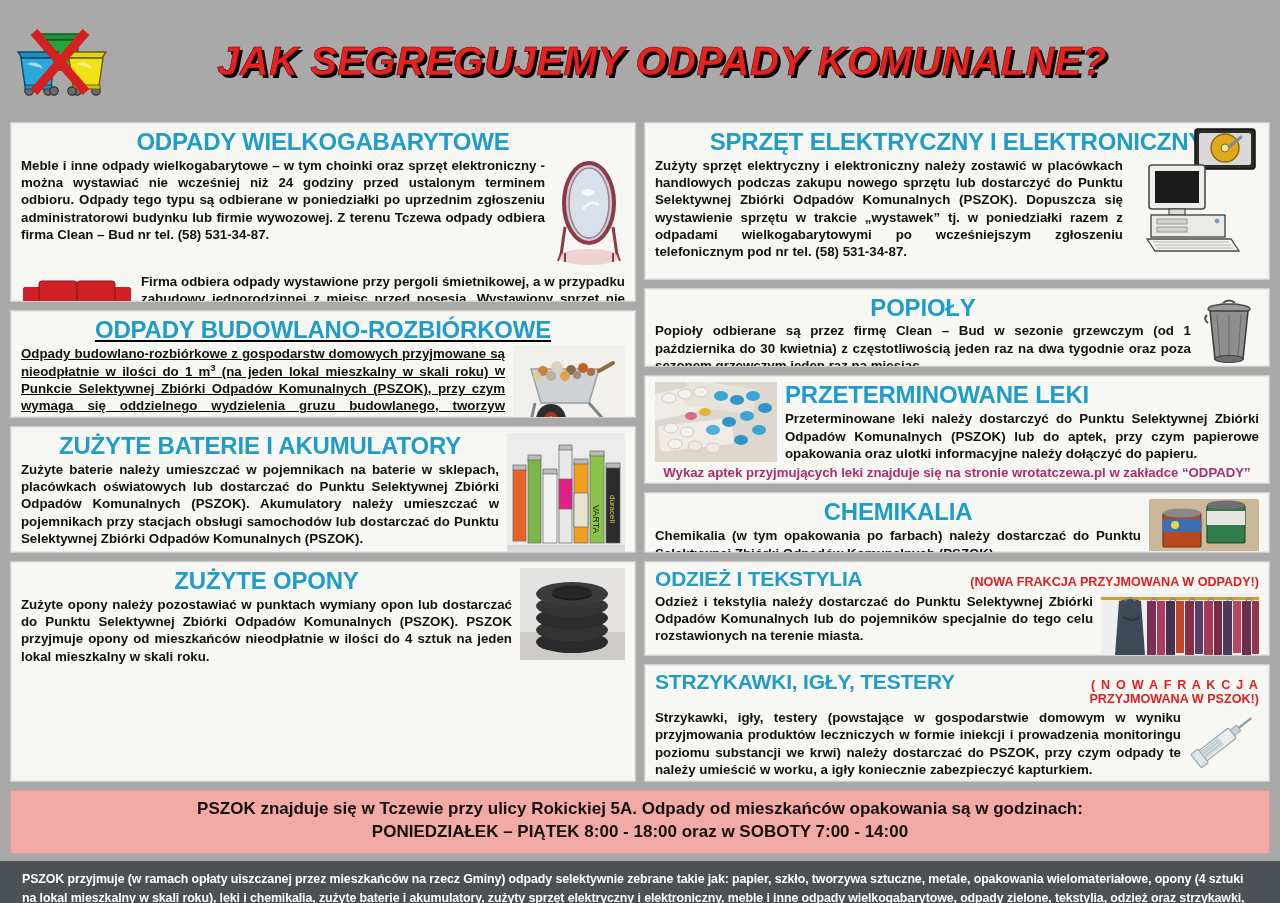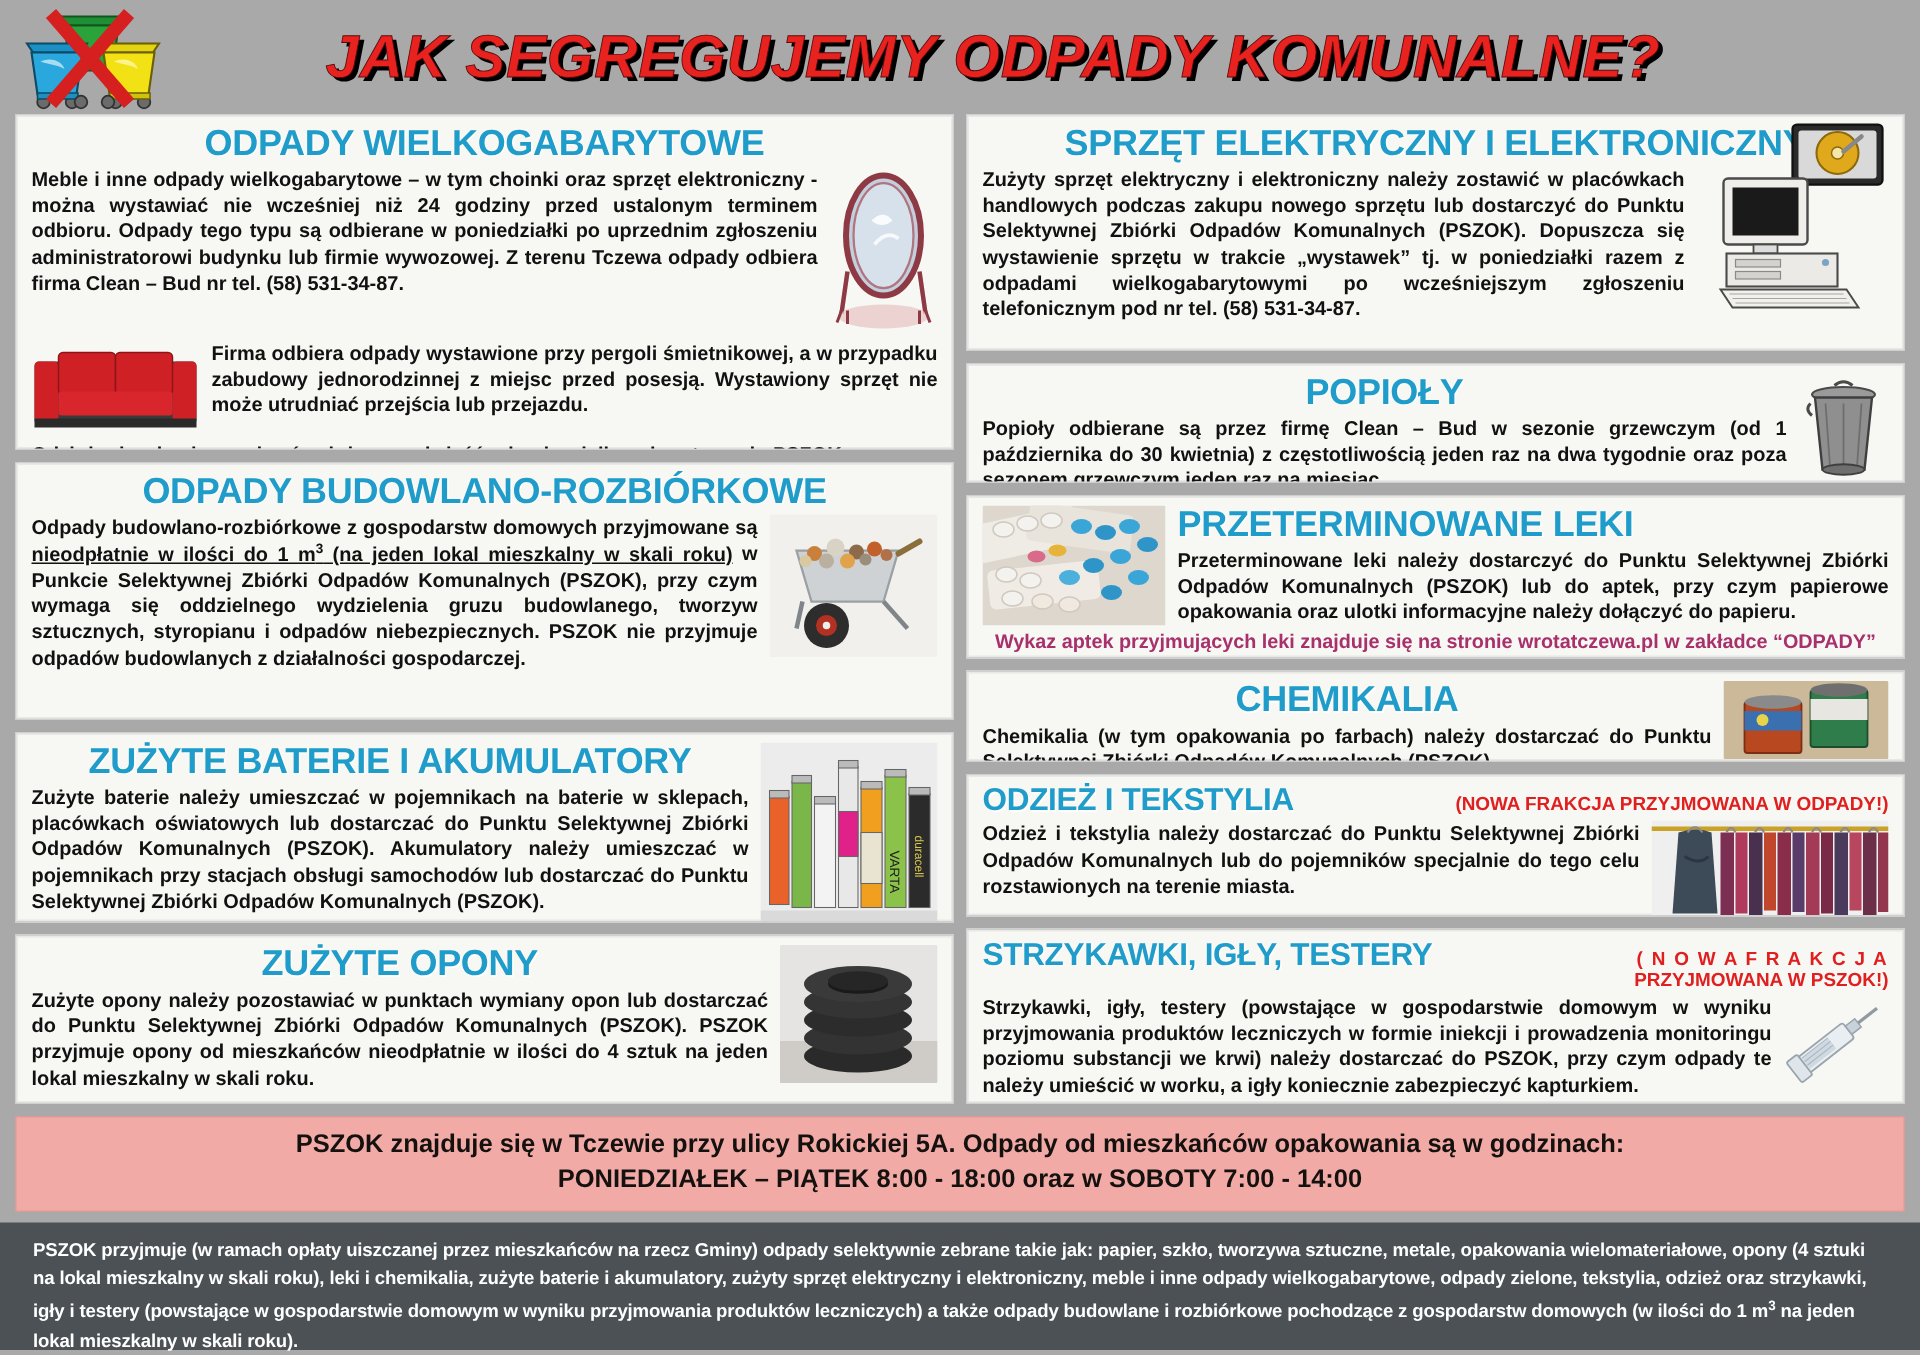--- a/index.html
+++ b/index.html
@@ -13,23 +13,23 @@
   .poster{
     position:relative;
     width:1280px;height:903px;
     background:#a9a9a9;
     box-sizing:border-box;
   }
 
   
   .header{
     position:relative;
-    height:76px;
+    height:90px;
     display:flex;align-items:center;
-    padding:0 10px;
+    padding:16px 10px;
     background:#a9a9a9;
   }
   .logo{
     width:104px;height:78px;
     flex:0 0 104px;
     position:relative;
   }
   .logo svg{display:block;width:104px;height:78px;}
   .title{
     flex:1 1 auto;
@@ -194,21 +194,21 @@
         </g>
       </svg>
     </div>
     <div class="title">JAK SEGREGUJEMY ODPADY KOMUNALNE?</div>
   </div>
 
   <div class="columns">
 
     <div class="col">
 
-      <div class="panel" style="height:224px;">
+      <div class="panel" style="height:180px;">
         <h2 class="sec">ODPADY WIELKOGABARYTOWE</h2>
         <div class="row">
           <div class="txt">
             <p class="body">Meble i inne odpady wielkogabarytowe – w tym choinki oraz sprzęt elektroniczny - można wystawiać nie wcześniej niż 24 godziny przed ustalonym terminem odbioru. Odpady tego typu są odbierane w poniedziałki po uprzednim zgłoszeniu administratorowi budynku lub firmie wywozowej. Z terenu Tczewa odpady odbiera firma Clean – Bud nr tel. (58) 531-34-87.</p>
           </div>
           <div class="art">
             <svg class="ph" width="72" height="112" viewBox="0 0 72 112">
               <ellipse cx="36" cy="46" rx="25" ry="40" fill="#c3cfdd" stroke="#8d3a45" stroke-width="4"></ellipse>
               <ellipse cx="36" cy="46" rx="20" ry="35" fill="#d7e1ec" stroke="#b07680" stroke-width="1.5"></ellipse>
               <path d="M28 36 q8 -8 14 0 q-7 6 -14 0z" fill="#fff" opacity=".85"></path>
@@ -231,21 +231,21 @@
               <rect x="2" y="52" width="108" height="6" fill="#2a2a2a"></rect>
             </svg>
           </div>
           <div class="txt">
             <p class="body">Firma odbiera odpady wystawione przy pergoli śmietnikowej, a w przypadku zabudowy jednorodzinnej z miejsc przed posesją. Wystawiony sprzęt nie może utrudniać przejścia lub przejazdu.</p>
           </div>
         </div>
         <p class="body" style="margin-top:5px;">Odzież mieszkaniec może również sam odwieźć odpady wielkogabarytowe do PSZOK.</p>
       </div>
 
-      <div class="panel" style="height:172px;">
+      <div class="panel" style="height:108px;text-decoration:underline;">
         <h2 class="sec">ODPADY BUDOWLANO-ROZBIÓRKOWE</h2>
         <div class="row">
           <div class="txt">
             <p class="body"><span>Odpady budowlano-rozbiórkowe z gospodarstw domowych przyjmowane są </span><u class="uline"><span>nieodpłatnie w ilości do 1 m</span><sup>3</sup><span> (na jeden lokal mieszkalny w skali roku)</span></u><span> w Punkcie Selektywnej Zbiórki Odpadów Komunalnych (PSZOK), przy czym wymaga się oddzielnego wydzielenia gruzu budowlanego, tworzyw sztucznych, styropianu i odpadów niebezpiecznych. PSZOK nie przyjmuje odpadów budowlanych z działalności gospodarczej.</span></p>
           </div>
           <div class="art">
             <svg class="ph" width="112" height="95" viewBox="0 0 112 95">
               <rect x="0" y="0" width="112" height="95" fill="#f2f0ec"></rect>
               <path d="M18 24 h68 l-10 34 h-48z" fill="#cfd2d4" stroke="#9aa0a3" stroke-width="1.5"></path>
               <g>

